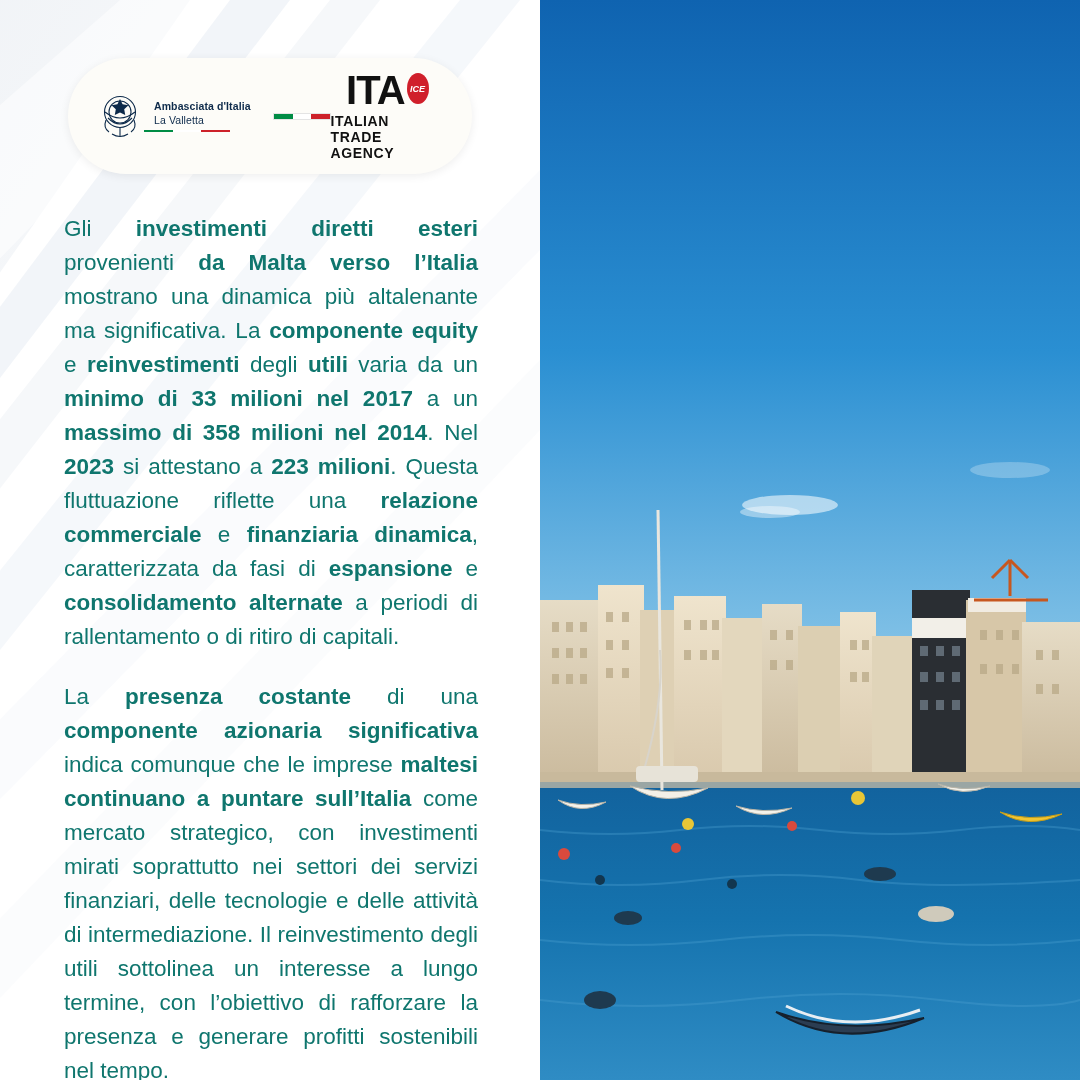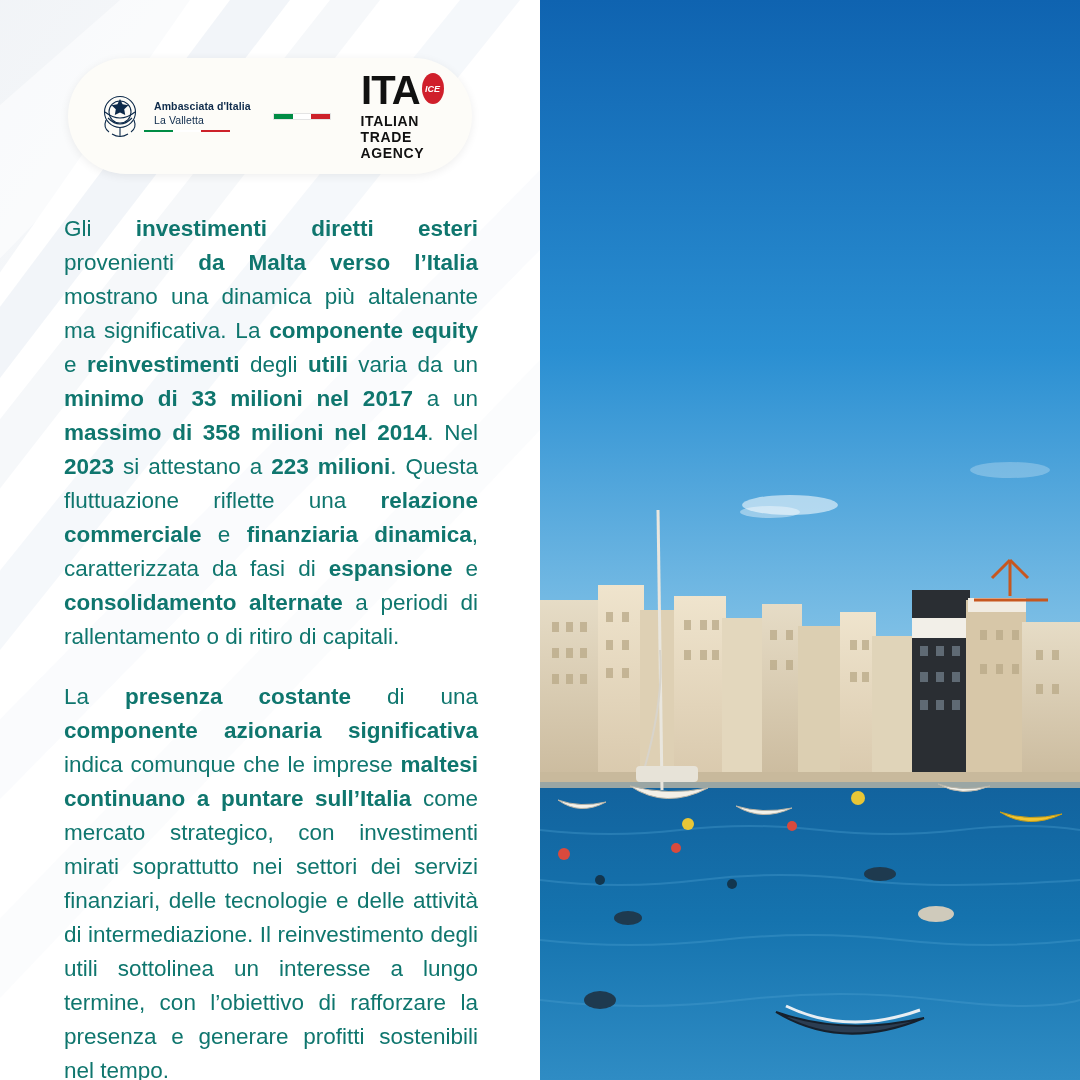--- a/index.html
+++ b/index.html
@@ -58,21 +58,20 @@
     background: linear-gradient(to right,#008c45 0 33.3%, #ffffff 33.3% 66.6%, #cd212a 66.6% 100%);
   }
   .flag-bar {
     margin-left: 22px;
     width: 58px; height: 7px;
     background: linear-gradient(to right,#008c45 0 33.3%, #ffffff 33.3% 66.6%, #cd212a 66.6% 100%);
     border: 0.5px solid #e4e4e4;
     flex: 0 0 58px;
   }
   .ita-logo {
-    margin-left: 30px;
     display: flex;
     flex-direction: column;
     align-items: center;
   }
   .ita-row { display: flex; align-items: flex-start; }
   .ita-word {
     font-family: "Liberation Sans", sans-serif;
     font-weight: bold;
     font-size: 40px;
     letter-spacing: -1px;

